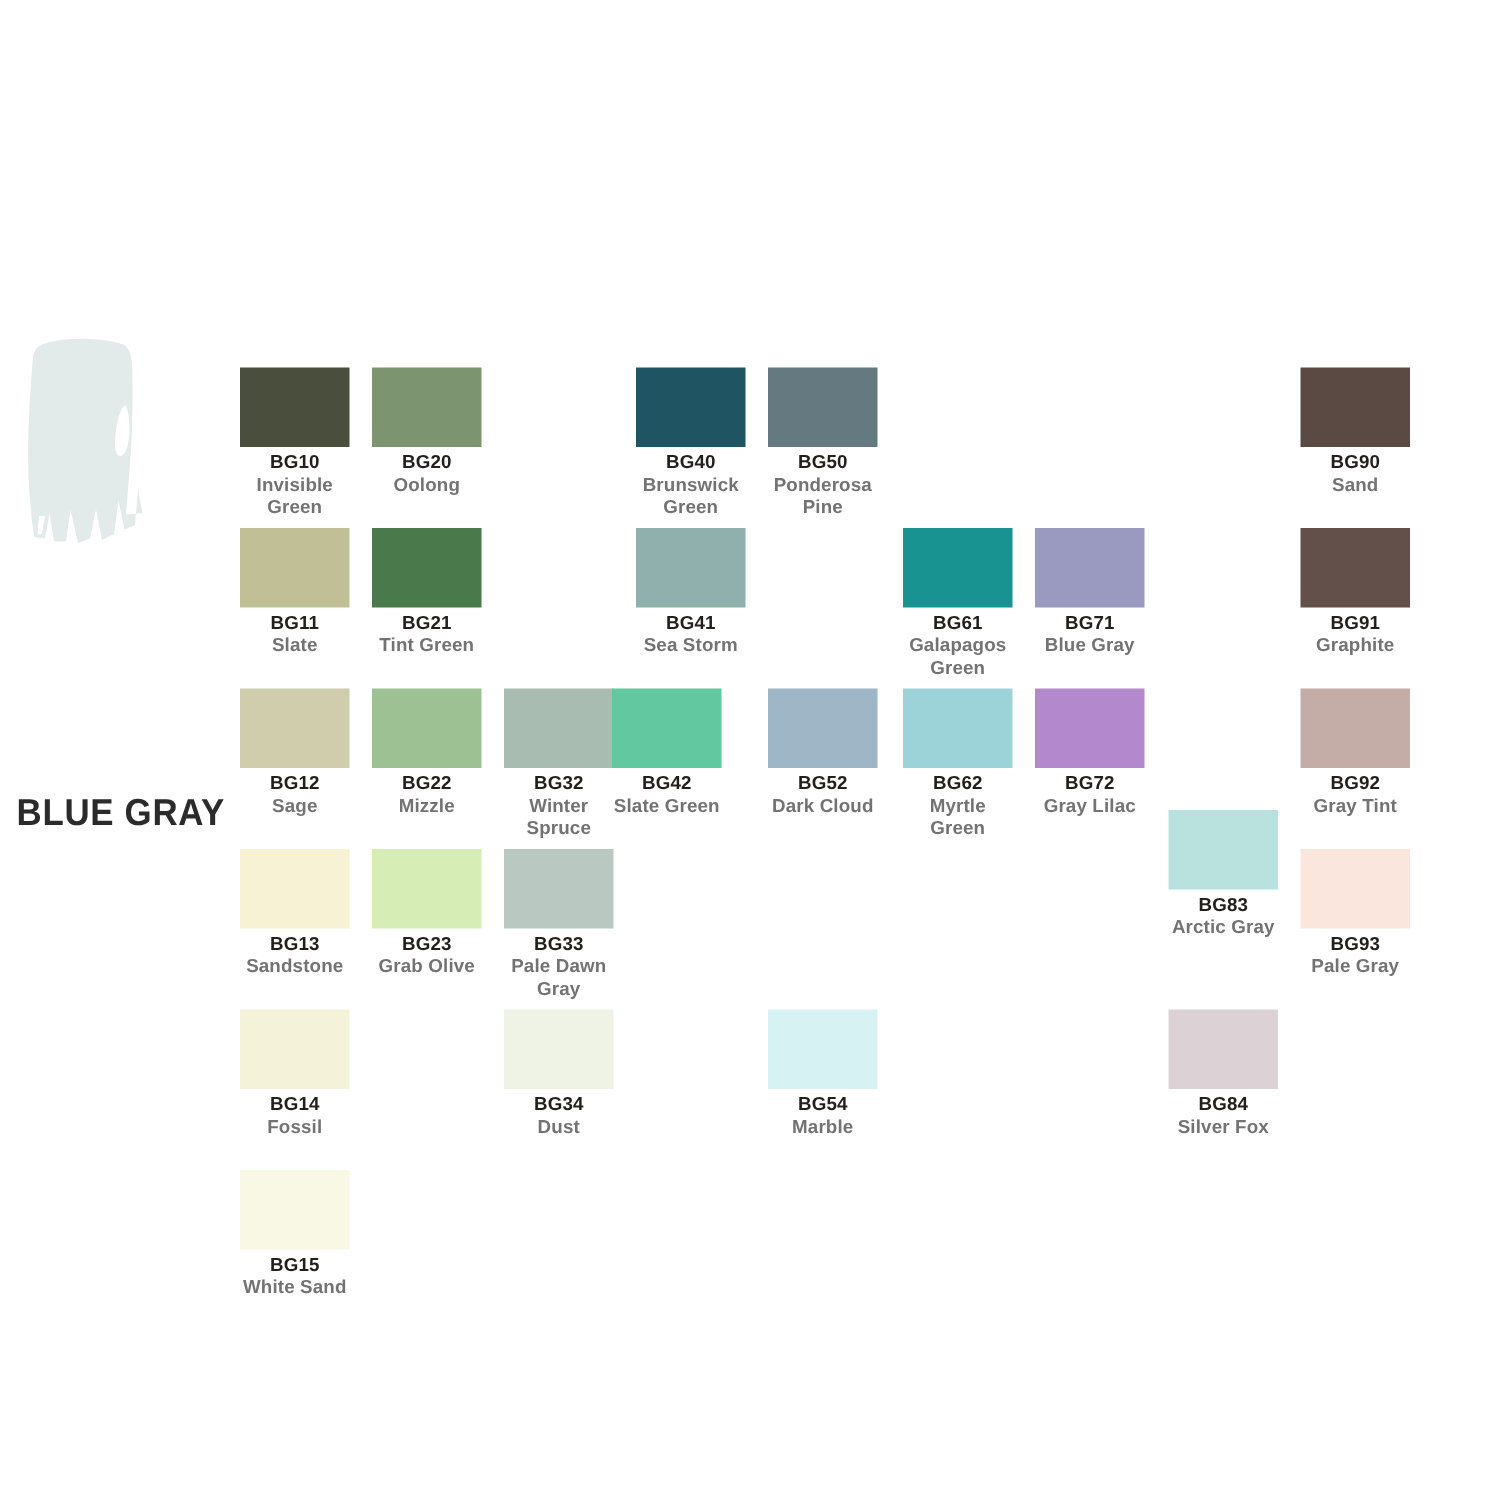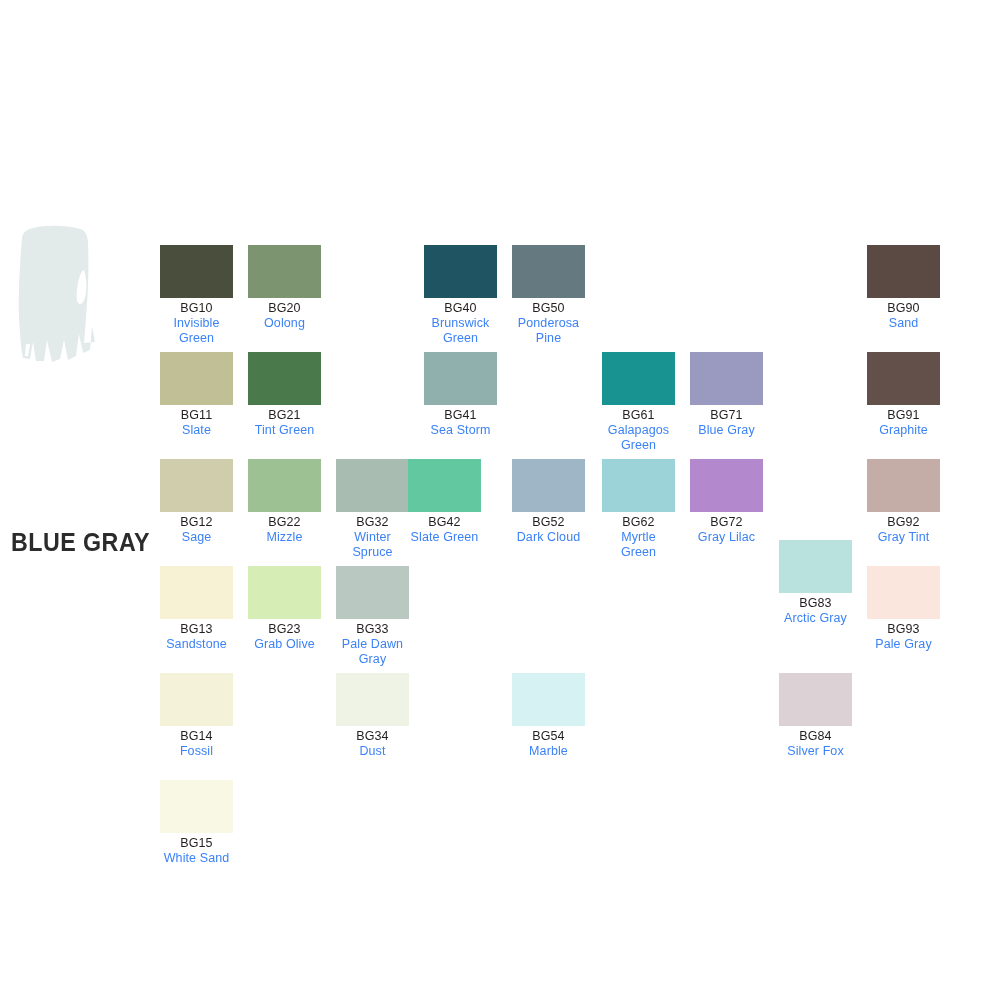--- a/index.html
+++ b/index.html
@@ -63,30 +63,30 @@
     display: block;
   }
   .swatch-labels {
     width: 73px;
     text-align: center;
     padding-top: 3px;
   }
   .swatch-code {
     display: block;
     font-size: 12.5px;
-    font-weight: 400;
+    font-weight: 700;
     color: #231f1e;
     line-height: 15px;
     letter-spacing: 0.1px;
   }
   .swatch-name {
     display: block;
     font-size: 12.5px;
-    font-weight: 400;
-    color: #3b82f6;
+    font-weight: 700;
+    color: #737373;
     line-height: 15px;
     letter-spacing: 0.1px;
     text-align: center;
   }
 </style>
 </head>
 <body style="background: rgb(255, 255, 255);">
 
 <div id="chart-root">
 

